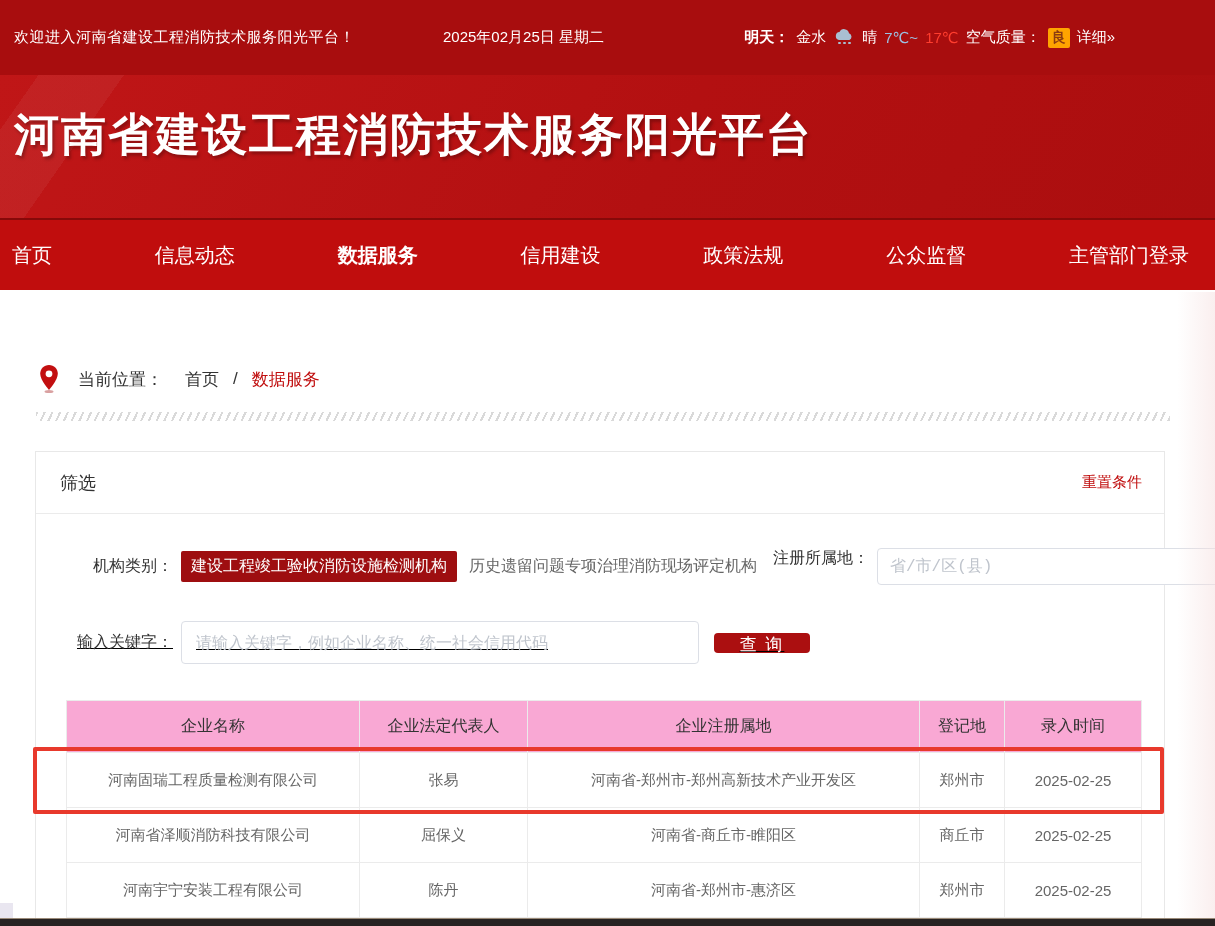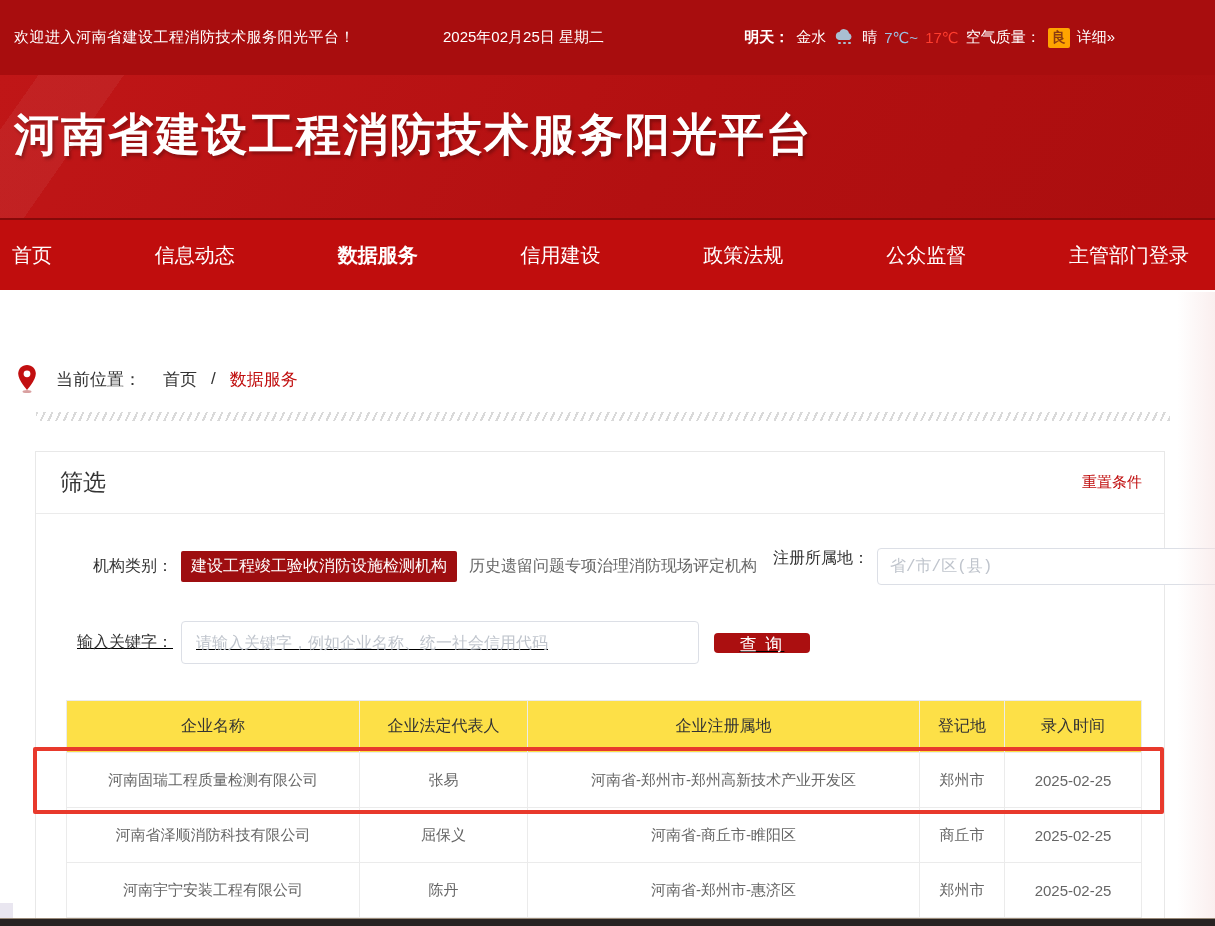--- a/index.html
+++ b/index.html
@@ -27,34 +27,34 @@
             background:linear-gradient(125deg,rgba(255,255,255,.06) 0 60px,transparent 60px 120px,rgba(255,255,255,.05) 120px 190px,transparent 190px); }
   .banner h1 { color:#fff; font-size:45px; font-weight:bold; letter-spacing:2px; position:relative;
             text-shadow:2px 3px 3px rgba(0,0,0,.25); }
 
   .navbar { height:72px; background:#c00d0d; border-top:2px solid #860909;
             display:flex; align-items:center; justify-content:space-between; padding:0 26px 0 12px; }
   .nav-item { color:#fff; font-size:20px; cursor:pointer; white-space:nowrap; }
   .nav-item.active { font-weight:bold; }
 
   
-  .breadcrumb-row { display:flex; align-items:center; padding:74px 0 0 16px; font-size:17px; color:#333; }
+  .breadcrumb-row { display:flex; align-items:center; padding:74px 0 0 38px; font-size:17px; color:#333; }
   .breadcrumb-row .pin { margin-right:18px; display:inline-flex; }
   .crumb-home { margin-left:22px; color:#333; cursor:pointer; }
   .crumb-sep { margin:0 14px; color:#333; }
   .crumb-current { color:#c00d0d; cursor:pointer; }
 
   .slash-divider { margin:18px 45px 0 36px; height:9px;
       background:repeating-linear-gradient(115deg,#d9d9d9 0 2px,transparent 2px 7px); }
 
   
   .filter-panel { margin:30px 50px 0 35px; width:1130px; border:1px solid #e8e8e8; background:#fff; min-height:480px; }
   .panel-head { display:flex; align-items:center; justify-content:space-between; height:62px;
                 padding:0 22px 0 24px; border-bottom:1px solid #ebebeb; }
-  .panel-title { font-size:23px; color:#333; }
+  .panel-title { font-size:18px; color:#333; }
   .reset-link { font-size:15px; color:#c00d0d; cursor:pointer; }
 
   .panel-body { padding:0 25px; }
   .filter-row { display:flex; align-items:center; }
   .row1 { margin-top:34px;font-family:Liberation Mono, monospace; }
   .row2 { margin-top:36px;text-decoration:underline; }
   .f-label { width:112px; text-align:right; margin-right:8px; font-size:16px; color:#333; flex:none; }
   .cat-chip { background:#9e0e10; color:#fff; font-size:16px; padding:5px 10px; border-radius:2px; cursor:pointer; white-space:nowrap; }
   .cat-option { color:#666; font-size:16px; margin-left:12px; cursor:pointer; white-space:nowrap; }
 
@@ -69,21 +69,21 @@
                    font-family:"Liberation Sans","DejaVu Sans",sans-serif; }
   .keyword-input::placeholder { color:#bfc4cc; }
   .search-btn { margin-left:15px; width:96px; height:20px; background:#ab0f10; color:#fff; border:none;
                 border-radius:4px; font-size:17px; cursor:pointer; letter-spacing:2px;
                 font-family:"Liberation Sans","DejaVu Sans",sans-serif; }
 
   
   .table-wrap { position:relative; margin-top:36px; width:1075px; margin-left:5px; }
   table.data { width:1075px; border-collapse:collapse; table-layout:fixed; }
   table.data th, table.data td { border:1px solid #ebebeb; text-align:center; font-weight:normal; }
-  table.data th { height:52px; font-size:16px; color:#333; background:#fde047;text-align:center; }
+  table.data th { height:52px; font-size:16px; color:#333; background:#f9a8d4;text-align:center; }
   table.data td { height:55px; font-size:15px; color:#666; }
   .col-name   { width:293px; }
   .col-legal  { width:168px; }
   .col-region { width:392px; }
   .col-city   { width:85px; }
   .col-date   { width:137px; }
 
   .highlight-box { position:absolute; left:-33px; top:47px; width:1131px; height:67px;
                    border:4px solid #e8392c; border-radius:2px; pointer-events:none; }
 

